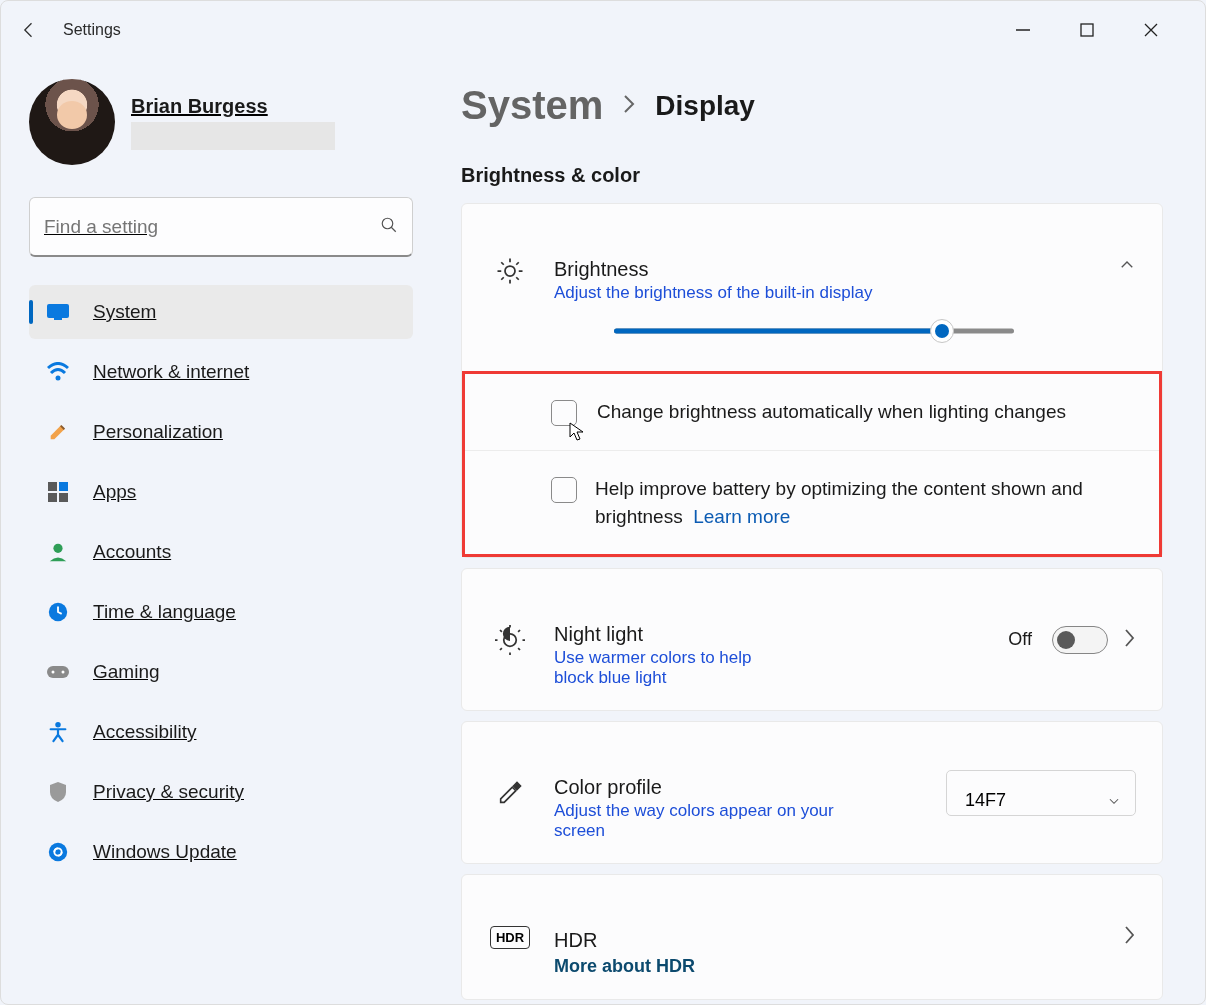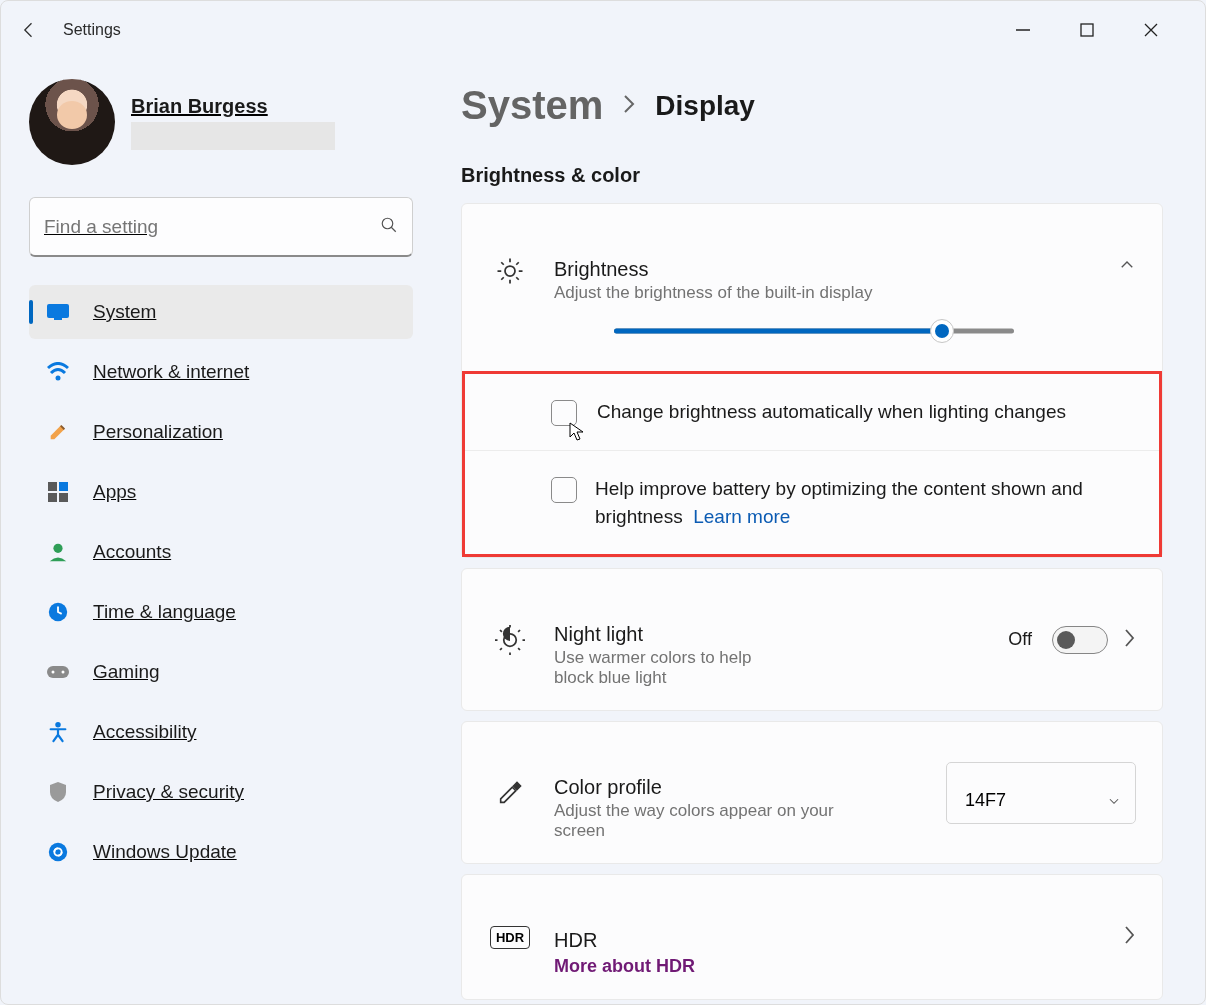--- a/index.html
+++ b/index.html
@@ -169,21 +169,21 @@
     padding: 22px 26px;
     gap: 22px;
   }
   .card-icon {
     width: 44px;
     display:flex;align-items:center;justify-content:center;
     flex-shrink:0;
   }
   .card-body { flex:1; min-width:0;}
   .card-title { font-size: 20px; color:#1a1a1a;margin-top:32px;}
-  .card-sub { font-size: 17px; color:#737373; margin-top:2px;}
+  .card-sub { font-size: 17px; color:#1d4ed8; margin-top:2px;}
   .card-tail { display:flex; align-items:center; gap:14px;}
 
   
   .slider-wrap {
     padding: 0 0 6px 60px;
     margin-top: 14px;
   }
   .slider {
     position:relative;
     height: 28px;
@@ -248,31 +248,31 @@
   .toggle::after{
     content:'';position:absolute;left:4px;top:50%;transform:translateY(-50%);
     width:18px;height:18px;border-radius:50%;background:#5a5a5a;
   }
   .off-label { font-size:18px;color:#1a1a1a;margin-right:6px;}
 
   .dropdown {
     border:1px solid #d5d5d5;
     border-radius:5px;
     background:#fcfcfd;
-    height: 62px;
+    height: 46px;
     min-width: 190px;
     display:flex;align-items:center;justify-content:space-between;
     padding: 16px 14px 0 18px;
     font-size:18px;
     cursor:pointer;
   }
 
   .chev-right { color:#555; }
 
-  .hdr-link { color:#701a75; font-weight:600; font-size:18px; cursor:pointer;}
+  .hdr-link { color:#0c4a6e; font-weight:600; font-size:18px; cursor:pointer;}
   .hdr-badge {
     font-size:13px; border:1.5px solid #333; border-radius:4px;
     padding: 3px 5px; font-weight:700;
   }
   .scale-heading-cut {
     font-size:20px;font-weight:600;color:#1a1a1a;
     margin-top: 34px;
   }
 </style>
 </head>

